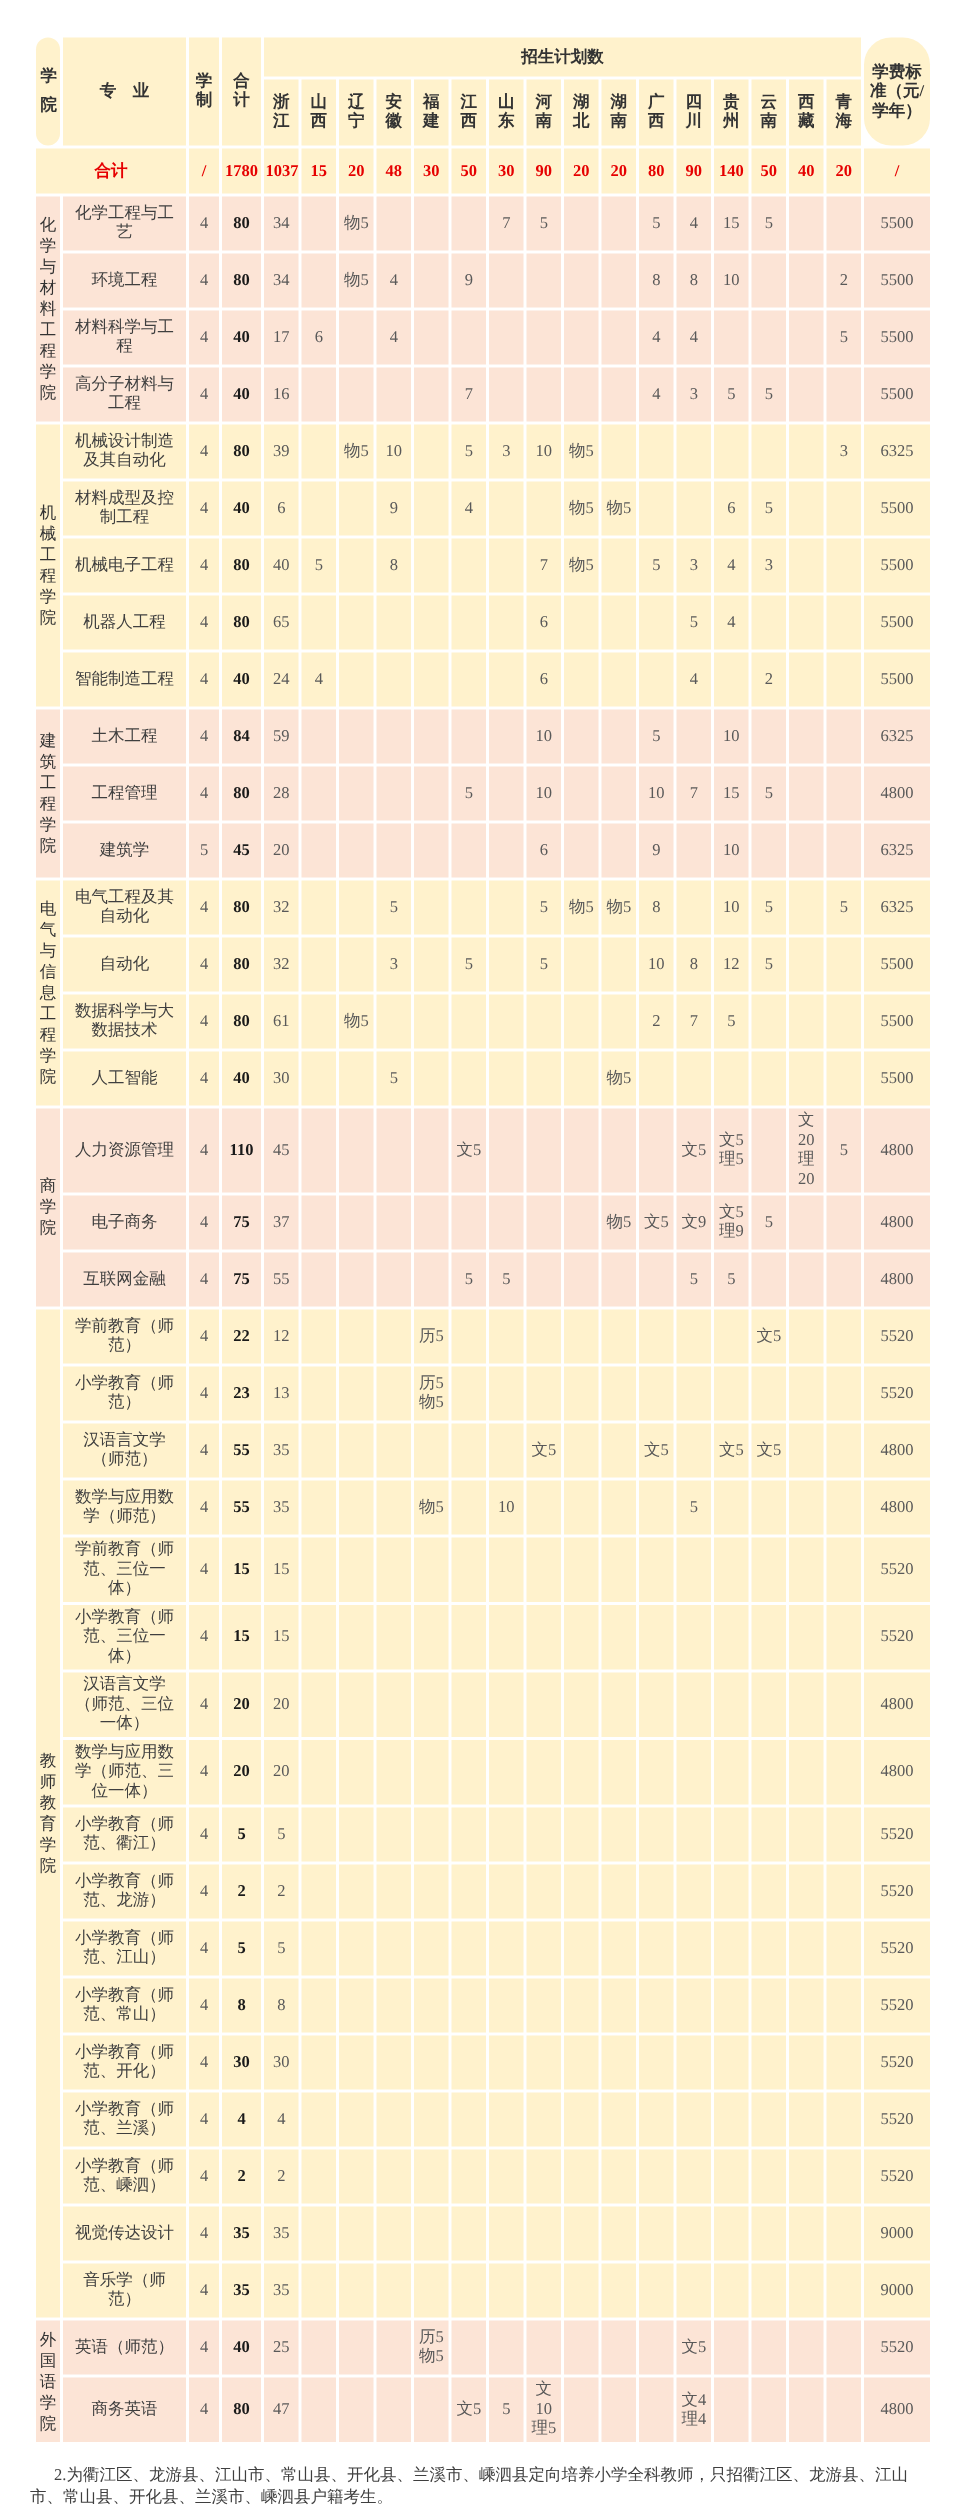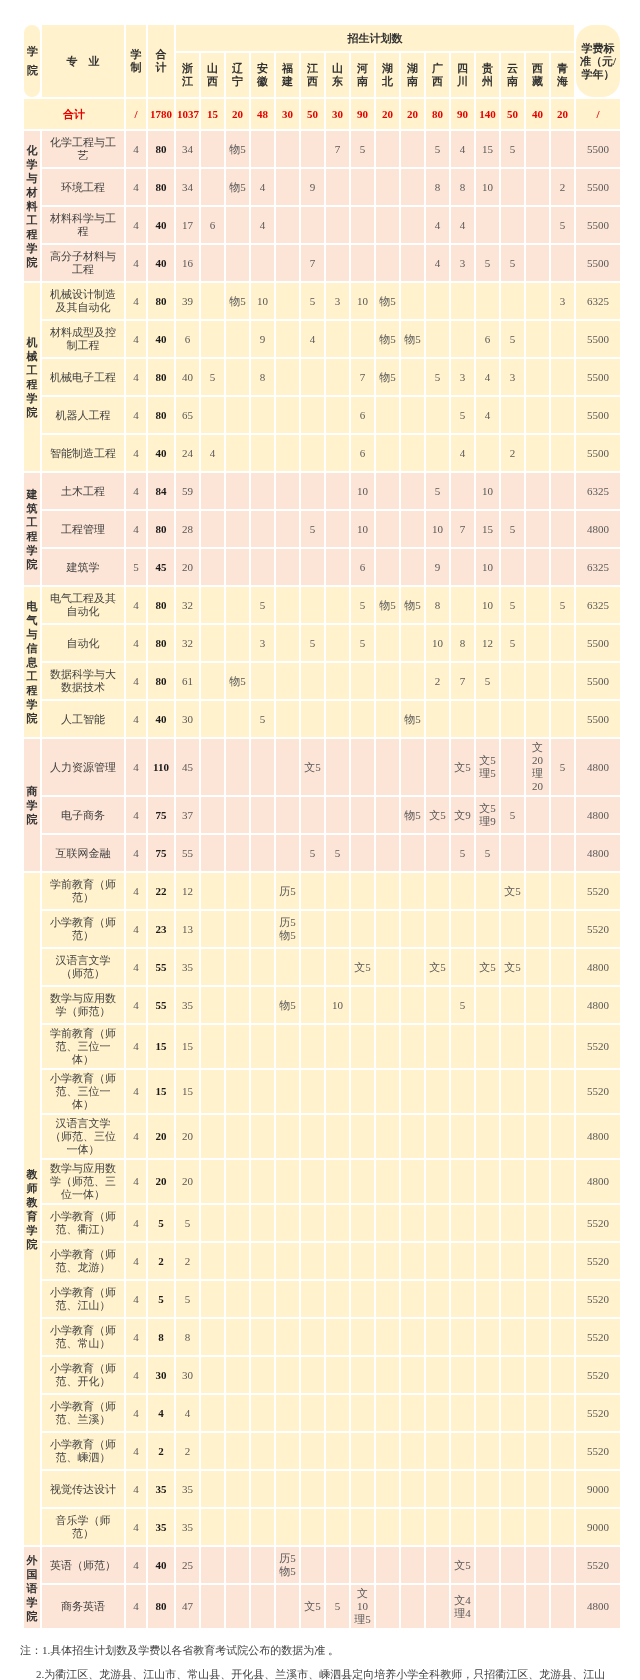--- a/index.html
+++ b/index.html
@@ -50,21 +50,21 @@
     background:var(--yellow);
     color:var(--red);
     font-weight:bold;
     height:30px;
   }
   td.pink{background:var(--pink);}
   td.yellow{background:var(--yellow);}
   td.college{
     word-break:break-all;
     line-height:14px;
-    font-weight:bold;
+    font-weight:normal;
     color:#333333;
     padding:0 1px;
   }
   td.name{
     text-align:center;
     padding:2px 3px;
     color:#3f3f3f;
   }
   td.tot{font-weight:bold;color:#1a1a1a;}
   td.val{white-space:pre-line;}
@@ -1002,16 +1002,15 @@
 理4</td>
           <td class="val pink"></td>
           <td class="val pink"></td>
           <td class="val pink"></td>
           <td class="val pink"></td>
           <td class="pink">4800</td>
         </tr>
       </tbody>
   </table>
   <div class="notes" id="notes">
-      <p>注：1.具体招生计划数及学费以各省教育考试院公布的数据为准 。</p>
       <p class="indent">2.为衢江区、龙游县、江山市、常山县、开化县、兰溪市、嵊泗县定向培养小学全科教师，只招衢江区、龙游县、江山市、常山县、开化县、兰溪市、嵊泗县户籍考生。</p>
     </div>
 </div>
 
 </body></html>

